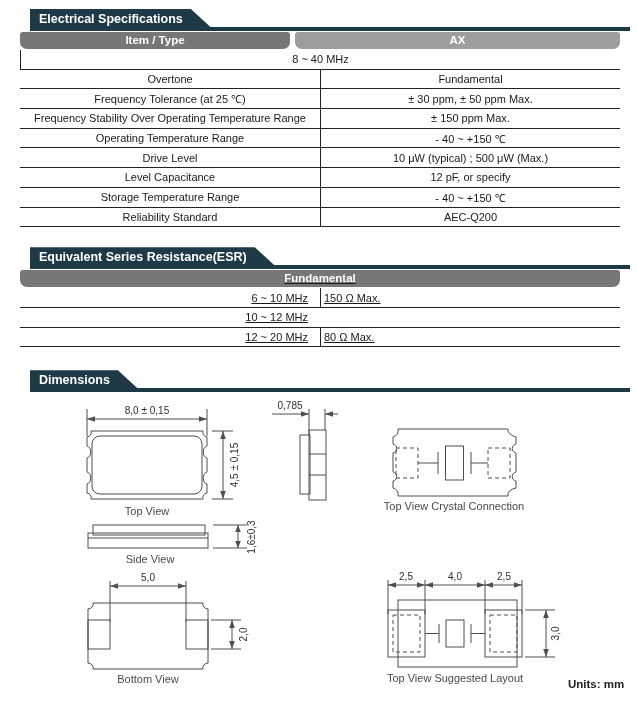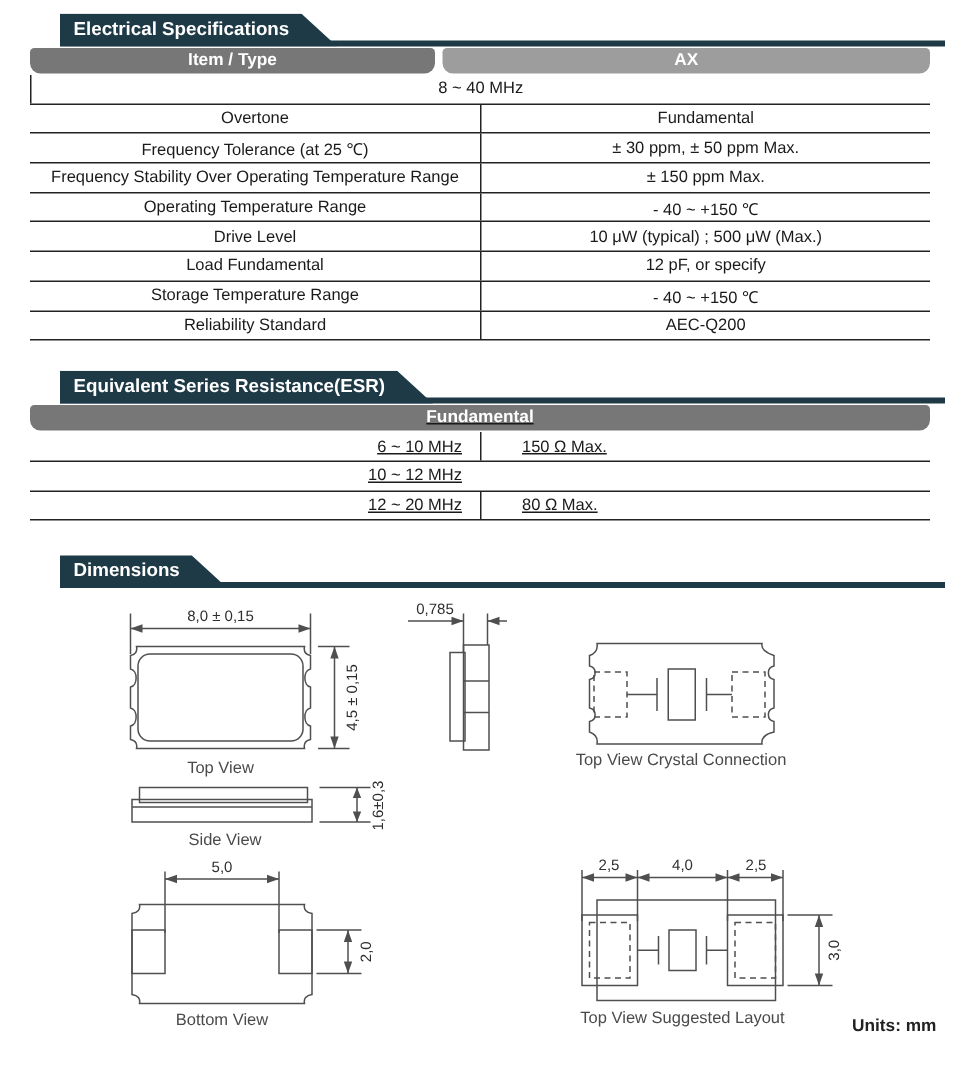--- a/index.html
+++ b/index.html
@@ -5,42 +5,42 @@
   * { box-sizing: border-box; margin: 0; padding: 0; }
   html,body { background: #fff; }
   body {
     width: 637px; height: 724px;
     font-family: "Liberation Sans", sans-serif;
     color: #1a1a1a;
     position: relative;
     overflow: hidden;
   }
   
-  .sec-header { position: relative; height: 22px; margin: 0 7px 0 40px; }
+  .sec-header { position: relative; height: 22px; margin: 0 7px 0 30px; }
   .sec-header .strip { position: absolute; left: 0; right: 0; bottom: 0; height: 4px; background: #1e3a46; }
   .sec-header .tab {
     position: absolute; left: 0; top: 0; height: 22px;
     background: #1e3a46; color: #fff;
     font-size: 12.5px; font-weight: bold; line-height: 21px;
     padding: 0 32px 0 9px; white-space: nowrap;
     clip-path: polygon(0 0, calc(100% - 24px) 0, 100% 100%, 0 100%);
   }
   
   .tbl { margin: 1px 17px 0 20px; }
   .tbl-head { display: flex; gap: 5px; height: 17px; margin-bottom: 1px; }
   .hcell { color: #fff; font-size: 11.5px; font-weight: bold; text-align: center; line-height: 17px; border-radius: 3px 3px 7px 7px; }
   .hcell.dark { background: #777777; width: 270px; }
   .hcell.light { background: #9d9d9d; flex: 1; }
   .esr-head { height: 17px; margin-bottom: 1px; background: #777777; color: #fff; text-align: center; font-size: 11.5px; font-weight: bold; line-height: 17px; border-radius: 3px 3px 7px 7px; }
   .t-row { display: flex; height: 19.7px; border-bottom: 1px solid #222; font-size: 11px; }
   .t-cell { display: flex; align-items: center; justify-content: center; }
   .t-cell.left { width: 300px; }
   .t-cell.right { flex: 1; border-left: 1px solid #222; }
   .esr .t-cell.left { justify-content: flex-end; padding-right: 12px; }
-  .esr .t-cell.right { justify-content: flex-start; padding-left: 27px; }
+  .esr .t-cell.right { justify-content: flex-start; padding-left: 3px; }
   .sec-esr { margin-top: 20px; text-decoration: underline; }
   .sec-dim { margin-top: 23px; }
   
   .drawings { position: relative; height: 334px; width: 637px; }
   .drawings svg { position: absolute; overflow: visible; }
   svg line, svg path, svg rect { stroke: #4f4f4f; stroke-width: 1; fill: none; }
   svg polygon { fill: #4f4f4f; stroke: none; }
   svg text { stroke: none; fill: #2e2e2e; font-size: 10px; font-family: "Liberation Sans", sans-serif; }
   svg text.lbl { font-size: 11px; fill: #4a4a4a; }
   svg .dashed { stroke-dasharray: 4 3; }
@@ -78,21 +78,21 @@
     </div>
     <div class="t-row">
       <div class="t-cell left">Operating Temperature Range</div>
       <div class="t-cell right">- 40 ~ +150 ℃</div>
     </div>
     <div class="t-row">
       <div class="t-cell left">Drive Level</div>
       <div class="t-cell right">10 μW (typical) ; 500 μW (Max.)</div>
     </div>
     <div class="t-row">
-      <div class="t-cell left">Load Fundamental</div>
+      <div class="t-cell left">Level Capacitance</div>
       <div class="t-cell right">12 pF, or specify</div>
     </div>
     <div class="t-row">
       <div class="t-cell left">Storage Temperature Range</div>
       <div class="t-cell right">- 40 ~ +150 ℃</div>
     </div>
     <div class="t-row">
       <div class="t-cell left">Reliability Standard</div>
       <div class="t-cell right">AEC-Q200</div>
     </div>

